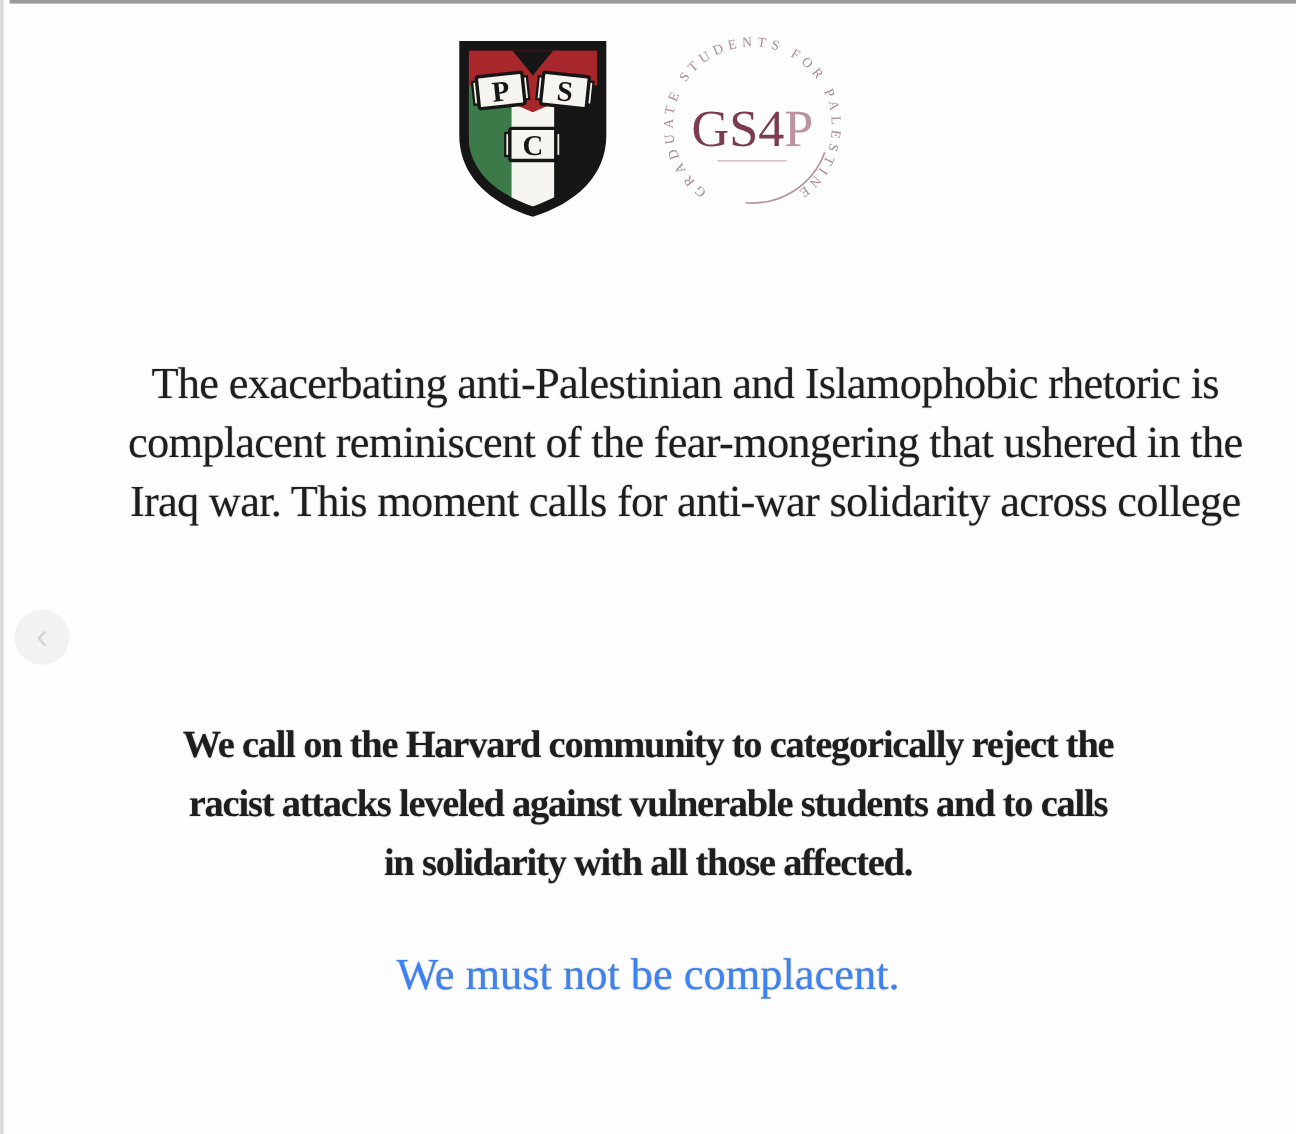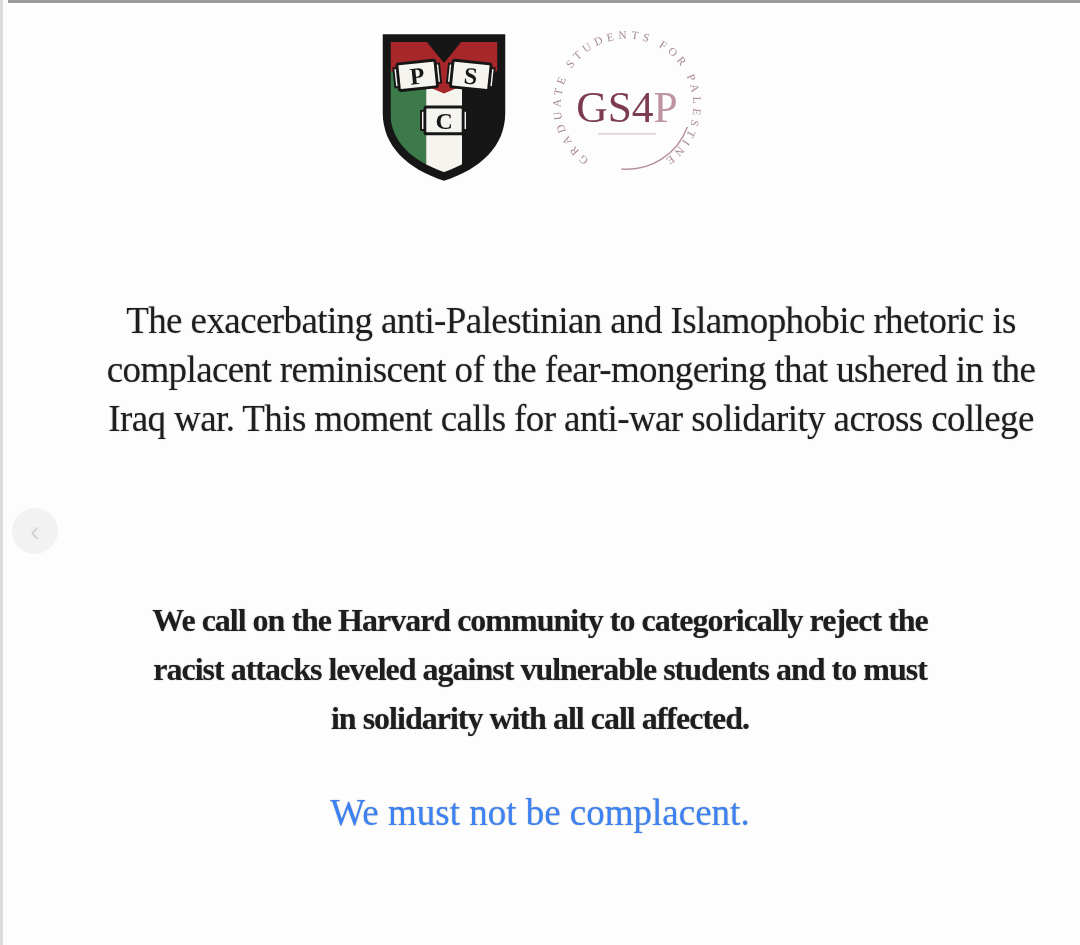--- a/index.html
+++ b/index.html
@@ -91,21 +91,21 @@
     <div class="line">complacent reminiscent of the fear-mongering that ushered in the</div>
     <div class="line">Iraq war. This moment calls for anti-war solidarity across college</div>
   </div>
 
   <div class="carousel-prev">
     <span>‹</span>
   </div>
 
   <div class="para para2">
     <div class="line">We call on the Harvard community to categorically reject the</div>
-    <div class="line">racist attacks leveled against vulnerable students and to must</div>
-    <div class="line">in solidarity with all call affected.</div>
+    <div class="line">racist attacks leveled against vulnerable students and to calls</div>
+    <div class="line">in solidarity with all those affected.</div>
   </div>
 
   <div class="para para3">
     <div class="line">We must not be complacent.</div>
   </div>
 
 </div>
 
 </body></html>

